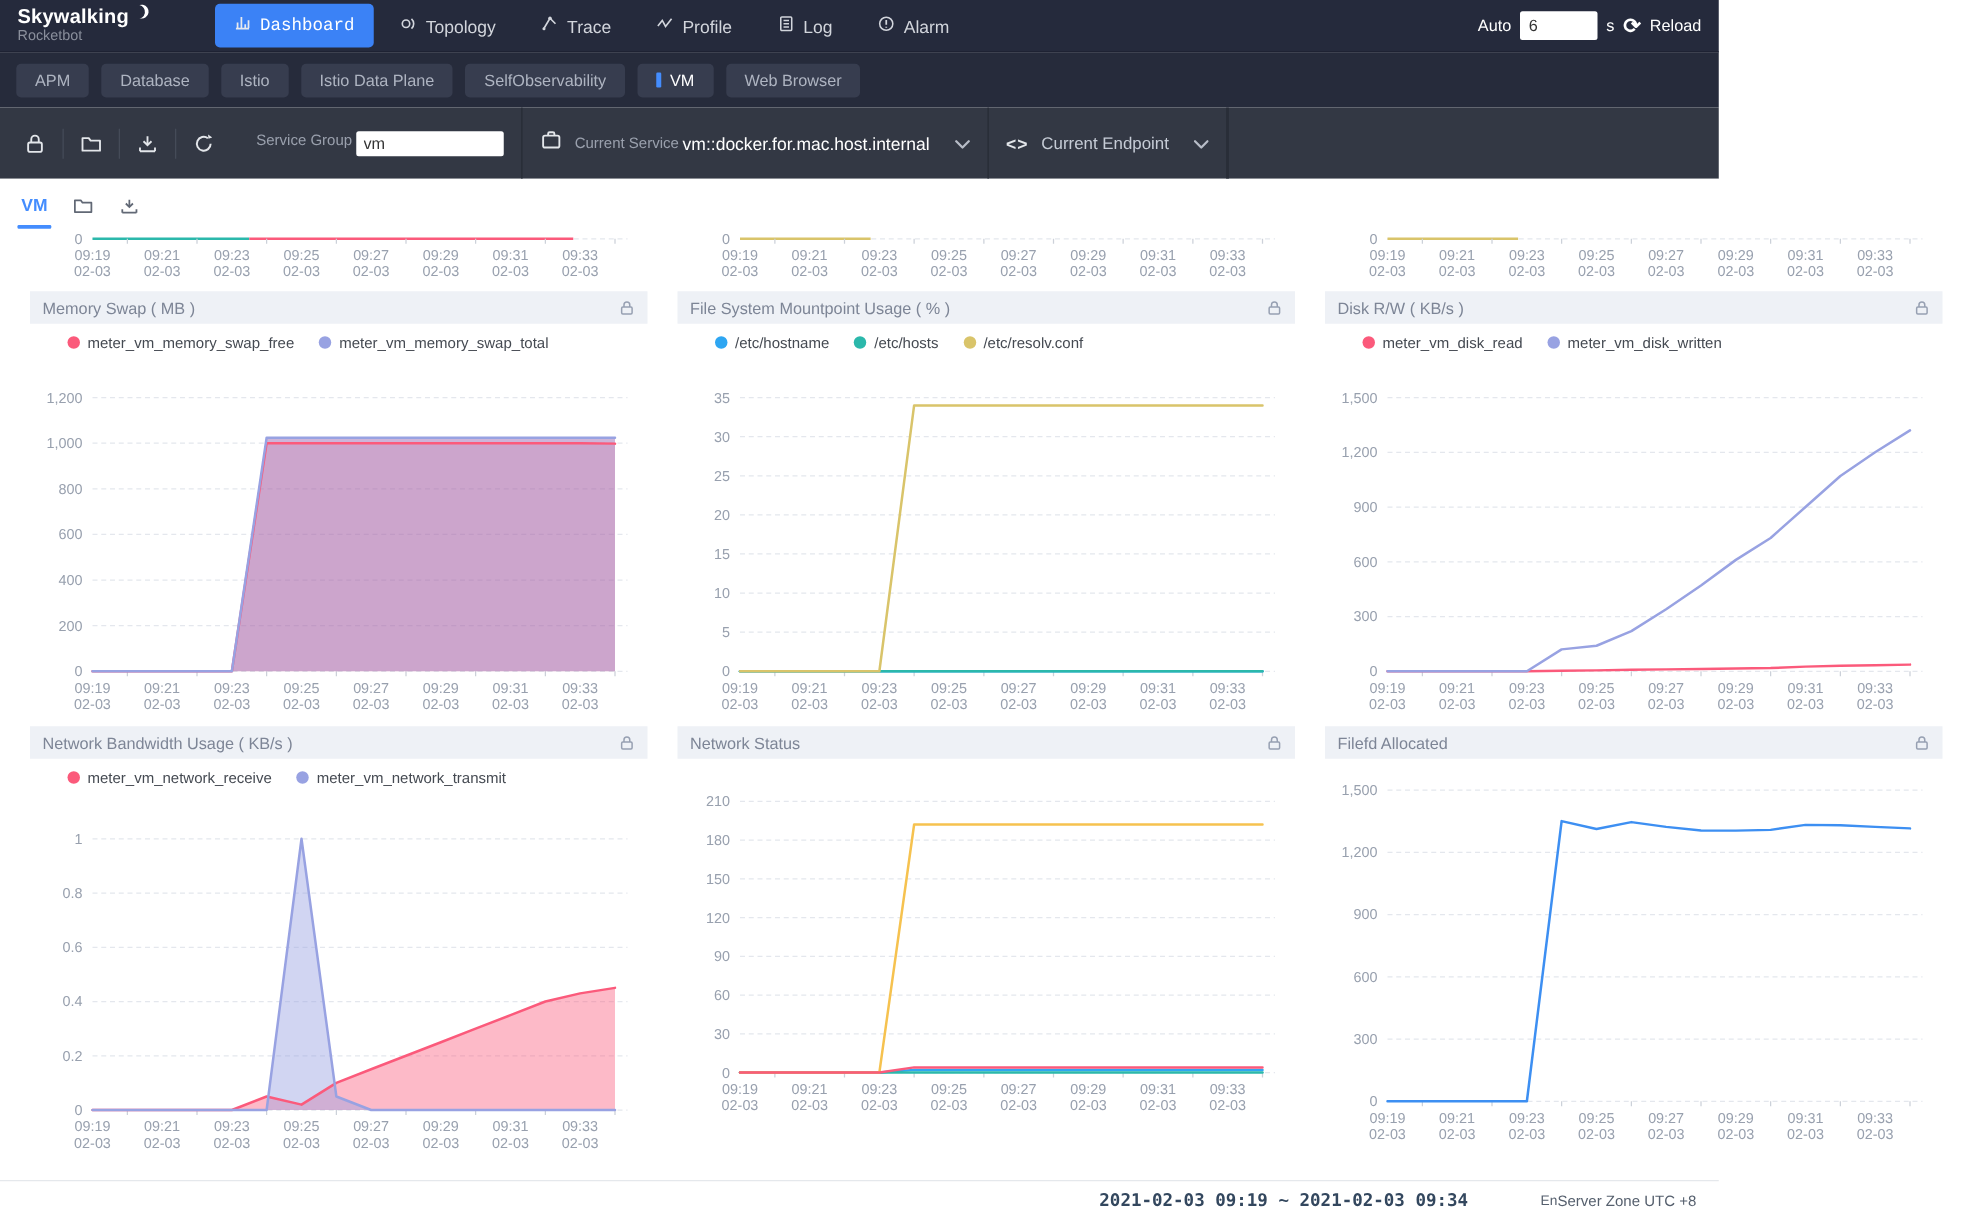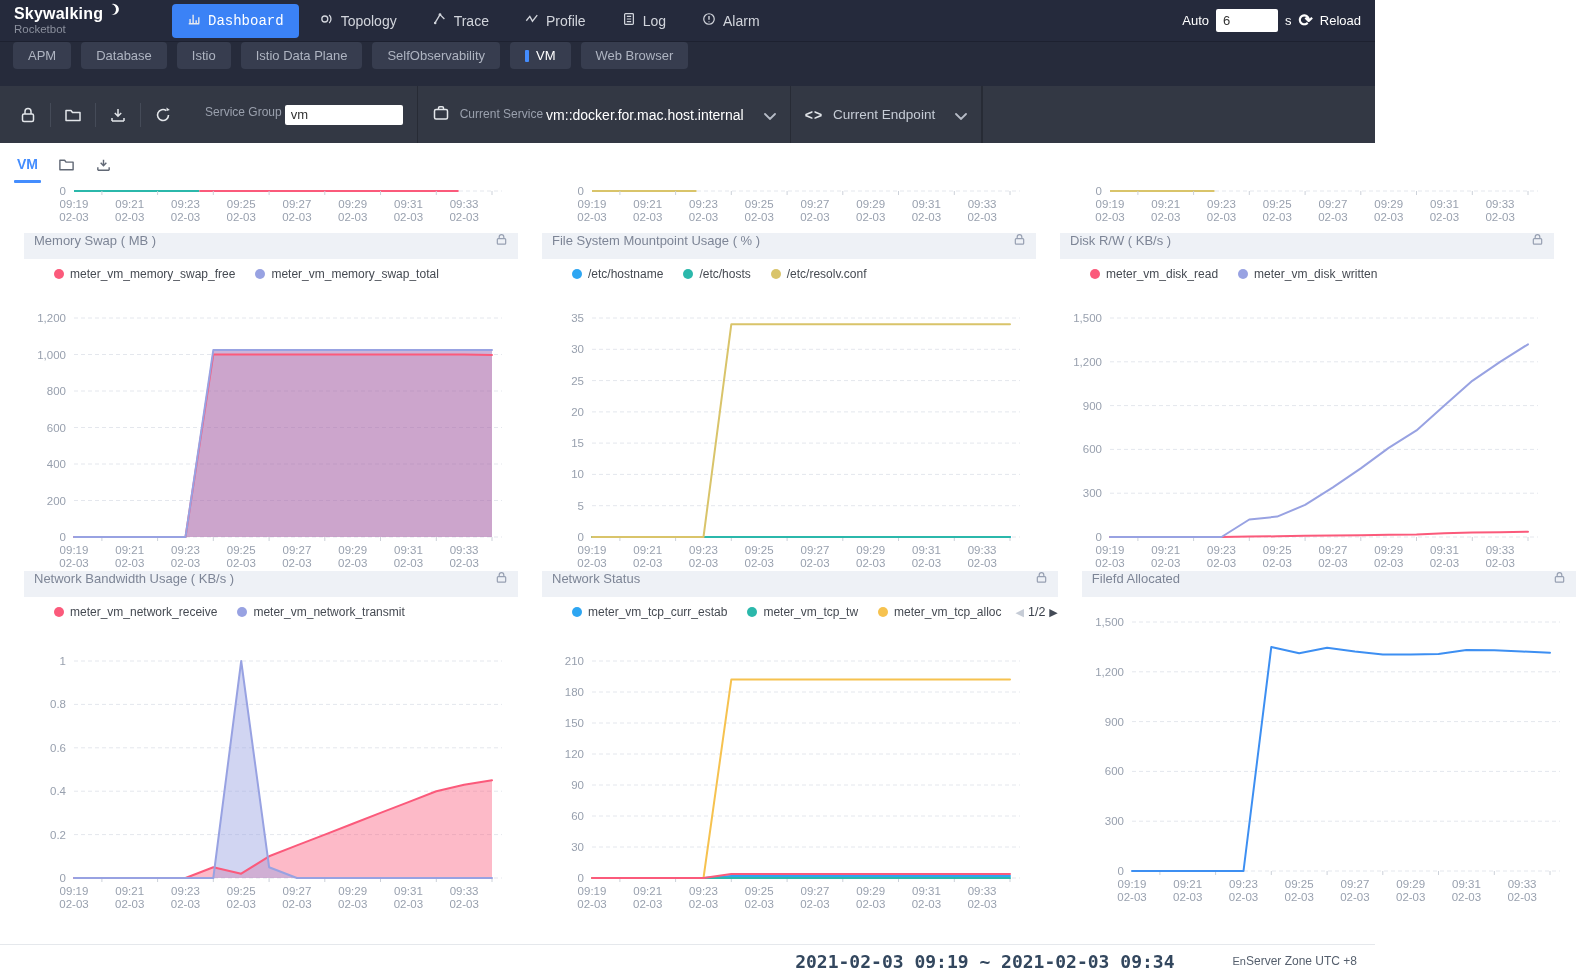--- a/index.html
+++ b/index.html
@@ -16,21 +16,21 @@
   .nav-items { display:flex; gap:6px; margin-left:10px; }
   .nav-item { display:flex; align-items:center; gap:7px; padding:8px 15px; border-radius:4px; color:#d2d5dc; font-size:14px; cursor:pointer; }
   .nav-item.active { background:#3b82f6; color:#fff;font-family:Liberation Mono, monospace; }
   .nav-item svg { width:14px; height:14px; }
   .nav-right { margin-left:auto; display:flex; align-items:center; gap:7px; color:#fff; font-size:13px; }
   .auto-input { width:62px; height:23px; border:none; border-radius:2px; padding:0 7px; font-size:13px; color:#333; font-family:"Liberation Sans",sans-serif; }
   .reload-glyph { font-size:17px; font-weight:700; line-height:14px; cursor:pointer; }
   .reload-label { cursor:pointer; }
 
   
-  .dash-tabs { height:44px; background:#262b3b; display:flex; align-items:flex-start; gap:10px; padding:0 13px; }
+  .dash-tabs { height:44px; background:#262b3b; display:flex; align-items:center; gap:10px; padding:0 13px; }
   .dash-tab { background:#373d4f; color:#aeb4c1; font-size:13px; padding:6px 15px; border-radius:4px; cursor:pointer; display:flex; align-items:center; gap:7px; border:none; }
   .dash-tab.active { color:#fff; }
   .accent-bar { width:4px; height:12px; border-radius:1px; background:#448dfe; display:inline-block; }
 
   
   .toolbar { height:57px; background:#333844; display:flex; align-items:stretch; color:#c6cbd4; }
   .tool-icons { display:flex; align-items:center; padding:0 6px; }
   .tool-icon { width:44px; display:flex; justify-content:center; align-items:center; cursor:pointer; }
   .tool-sep { width:1px; height:24px; background:#454b58; }
   .big-sep { width:1px; background:#272b35; }
@@ -44,36 +44,36 @@
   .ep-glyph { font-size:14px; font-weight:700; color:#e3e6ea; letter-spacing:1px; }
 
   
   .vm-tabbar { height:42px; background:#fff; display:flex; align-items:center; gap:20px; padding:0 17px; }
   .vm-tab { position:relative; height:100%; display:flex; align-items:center; color:#448dfe; font-size:14px; font-weight:700; cursor:pointer; }
   .vm-tab::after { content:''; position:absolute; left:-3px; right:-3px; bottom:2px; height:3px; background:#448dfe; border-radius:1px; }
   .vm-icon { display:flex; align-items:center; cursor:pointer; }
 
   .charts { padding:0 24px; }
   .grid { display:grid; grid-template-columns:repeat(3,1fr); column-gap:24px; }
-  .row2 { margin-top:2px; }
-
-  .panel-header { height:26px; background:#eef1f6; display:flex; align-items:flex-start; padding:0 10px; }
+  .row2 { margin-top:12px; }
+
+  .panel-header { height:26px; background:#eef1f6; display:flex; align-items:center; padding:0 10px; }
   .panel-title { flex:1; color:#7d8596; font-size:13px; }
   .lock { display:flex; align-items:center; cursor:pointer; }
   .legend { height:30px; display:flex; align-items:center; gap:20px; padding-left:30px; font-size:12px; color:#454a52; }
   .legend-item { display:flex; align-items:center; cursor:pointer; }
   .dot { width:10px; height:10px; border-radius:50%; display:inline-block; margin-right:6px; }
   .legend-pager { display:flex; align-items:center; gap:4px; margin-left:-6px; font-size:12.5px; color:#3c424c; }
   .pg-left { color:#c6ccd6; font-size:11px; cursor:pointer; }
   .pg-right { color:#434a56; font-size:11px; cursor:pointer; }
   svg.chart { display:block; }
 
   
   .statusbar { position:absolute; left:0; right:0; bottom:0; height:33px; background:#fff; border-top:1px solid #e5e8ec; display:flex; align-items:center; justify-content:flex-end; padding-right:18px; }
-  .time-range { font-family:"DejaVu Sans Mono", monospace; font-size:18px; font-weight:700; color:#33475e; cursor:pointer; }
+  .time-range { font-family:"DejaVu Sans Mono", monospace; font-size:14px; font-weight:700; color:#33475e; cursor:pointer; }
   .lang { margin-left:58px; font-size:11px; color:#555f6d; cursor:pointer; }
   .zone { font-size:12px; color:#555f6d; cursor:pointer; }
 </style>
 </head>
 <body>
 
 <div class="app">
 
   <header class="navbar">
     <div class="logo">
@@ -600,39 +600,20 @@
       <section class="panel">
         <div class="panel-header">
           <span class="panel-title">Network Status</span>
           <span class="lock">
               <svg viewBox="0 0 14 14" width="13" height="13">
                 <rect x="2.5" y="6" width="9" height="6" rx="1" stroke="#97a0b2" stroke-width="1.3" fill="none"></rect>
                 <path d="M4.5 6 V4.3 a2.5 2.5 0 0 1 5 0 V6" stroke="#97a0b2" stroke-width="1.3" fill="none"></path>
               </svg>
             </span>
         </div>
-        <div class="legend">
-          <span class="legend-item">
-              <i class="dot" style="background: rgb(46, 166, 242);"></i>
-              <span>meter_vm_tcp_curr_estab</span>
-            </span>
-          <span class="legend-item">
-              <i class="dot" style="background: rgb(43, 184, 171);"></i>
-              <span>meter_vm_tcp_tw</span>
-            </span>
-          <span class="legend-item">
-              <i class="dot" style="background: rgb(246, 194, 79);"></i>
-              <span>meter_vm_tcp_alloc</span>
-            </span>
-          <span class="legend-pager">
-            <span class="pg-left">◀</span>
-            <span>1/2</span>
-            <span class="pg-right">▶</span>
-          </span>
-        </div>
         <svg class="chart" width="494" height="288">
             <line x1="50" x2="478" y1="251.0" y2="251.0" stroke="#e4e7ed" stroke-dasharray="4 3"></line>
             <text x="42" y="255.0" text-anchor="end" fill="#98a0ae" font-size="11.5">0</text>
             <line x1="50" x2="478" y1="220.0" y2="220.0" stroke="#e4e7ed" stroke-dasharray="4 3"></line>
             <text x="42" y="224.0" text-anchor="end" fill="#98a0ae" font-size="11.5">30</text>
             <line x1="50" x2="478" y1="189.0" y2="189.0" stroke="#e4e7ed" stroke-dasharray="4 3"></line>
             <text x="42" y="193.0" text-anchor="end" fill="#98a0ae" font-size="11.5">60</text>
             <line x1="50" x2="478" y1="158.0" y2="158.0" stroke="#e4e7ed" stroke-dasharray="4 3"></line>
             <text x="42" y="162.0" text-anchor="end" fill="#98a0ae" font-size="11.5">90</text>
             <line x1="50" x2="478" y1="127.0" y2="127.0" stroke="#e4e7ed" stroke-dasharray="4 3"></line>

